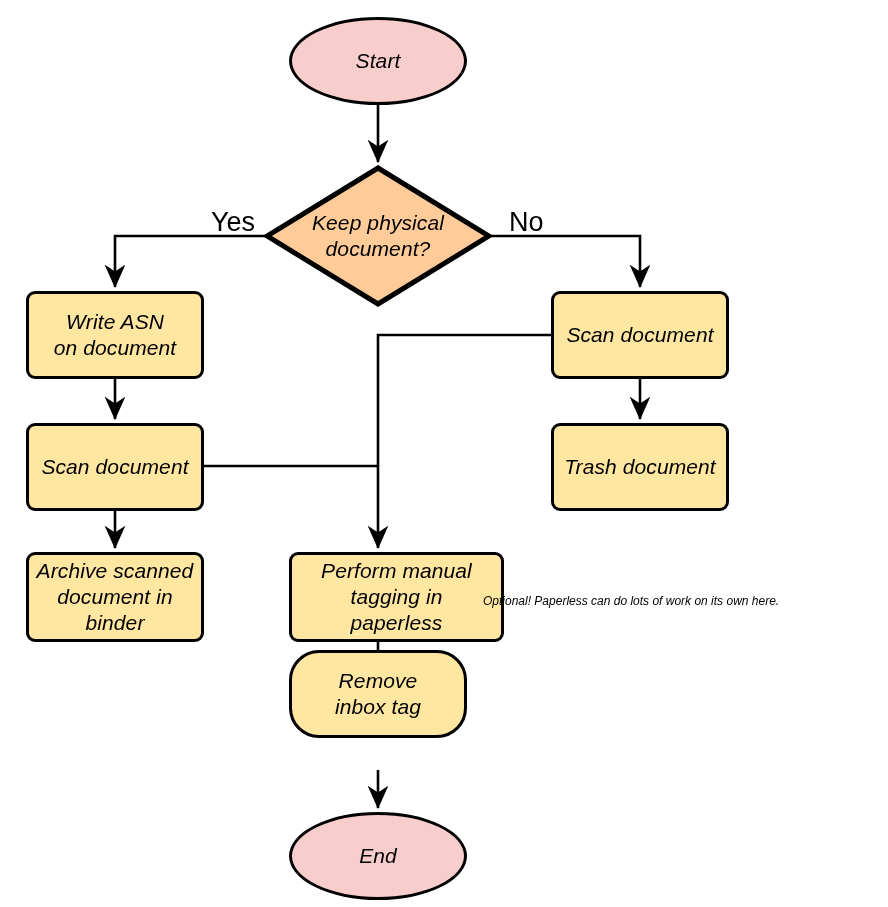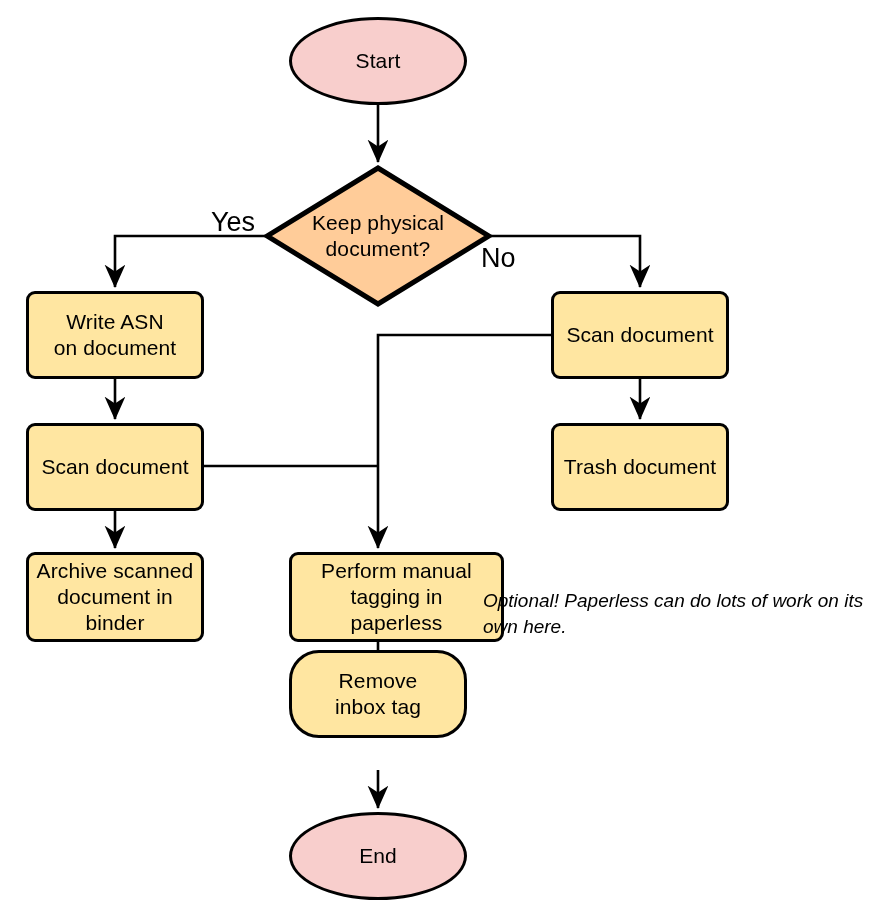--- a/index.html
+++ b/index.html
@@ -31,20 +31,21 @@
     box-sizing: border-box;
     display: flex;
     align-items: center;
     justify-content: center;
     text-align: center;
     border: 3px solid #000000;
     font-size: 21px;
     line-height: 26px;
     letter-spacing: 0.1px;
     z-index: 2;
+    font-style: italic;
   }
   .node-label {
     display: block;
     white-space: pre-line;
   }
   .node.terminator {
     border-radius: 50%;
     background: #f8cecc;
   }
   .node.process {
@@ -72,21 +73,21 @@
     font-size: 27px;
     line-height: 22px;
     color: #000000;
     background: transparent;
     z-index: 3;
     white-space: nowrap;
   }
   .note {
     position: absolute;
     font-style: italic;
-    font-size: 19px;
+    font-size: 12px;
     line-height: 26px;
     color: #000000;
     z-index: 3;
   }
 </style>
 </head>
 <body>
 
 <div id="flowchart-root">
 
@@ -124,21 +125,21 @@
 
   <div class="node decision" style="left:264px; top:165px; width:228px; height:142px;">
     <svg class="decision-shape" viewBox="0 0 228 142" preserveAspectRatio="none" aria-hidden="true">
       <polygon points="114,3 225,71 114,139 3,71" fill="#ffcc99" stroke="#000000" stroke-width="5" stroke-linejoin="miter"></polygon>
     </svg>
     <span class="node-label">Keep physical
 document?</span>
   </div>
 
   <span class="edge-label" style="left:211px; top:211px;">Yes</span>
-  <span class="edge-label" style="left:481px; top:211px;margin-top:36px;">No</span>
+  <span class="edge-label" style="left:509px; top:211px;">No</span>
 
   <div class="node process" style="left:26px; top:291px; width:178px; height:88px;">
     <span class="node-label">Write ASN
 on document</span>
   </div>
 
   <div class="node process" style="left:26px; top:423px; width:178px; height:88px;">
     <span class="node-label">Scan document</span>
   </div>
 

